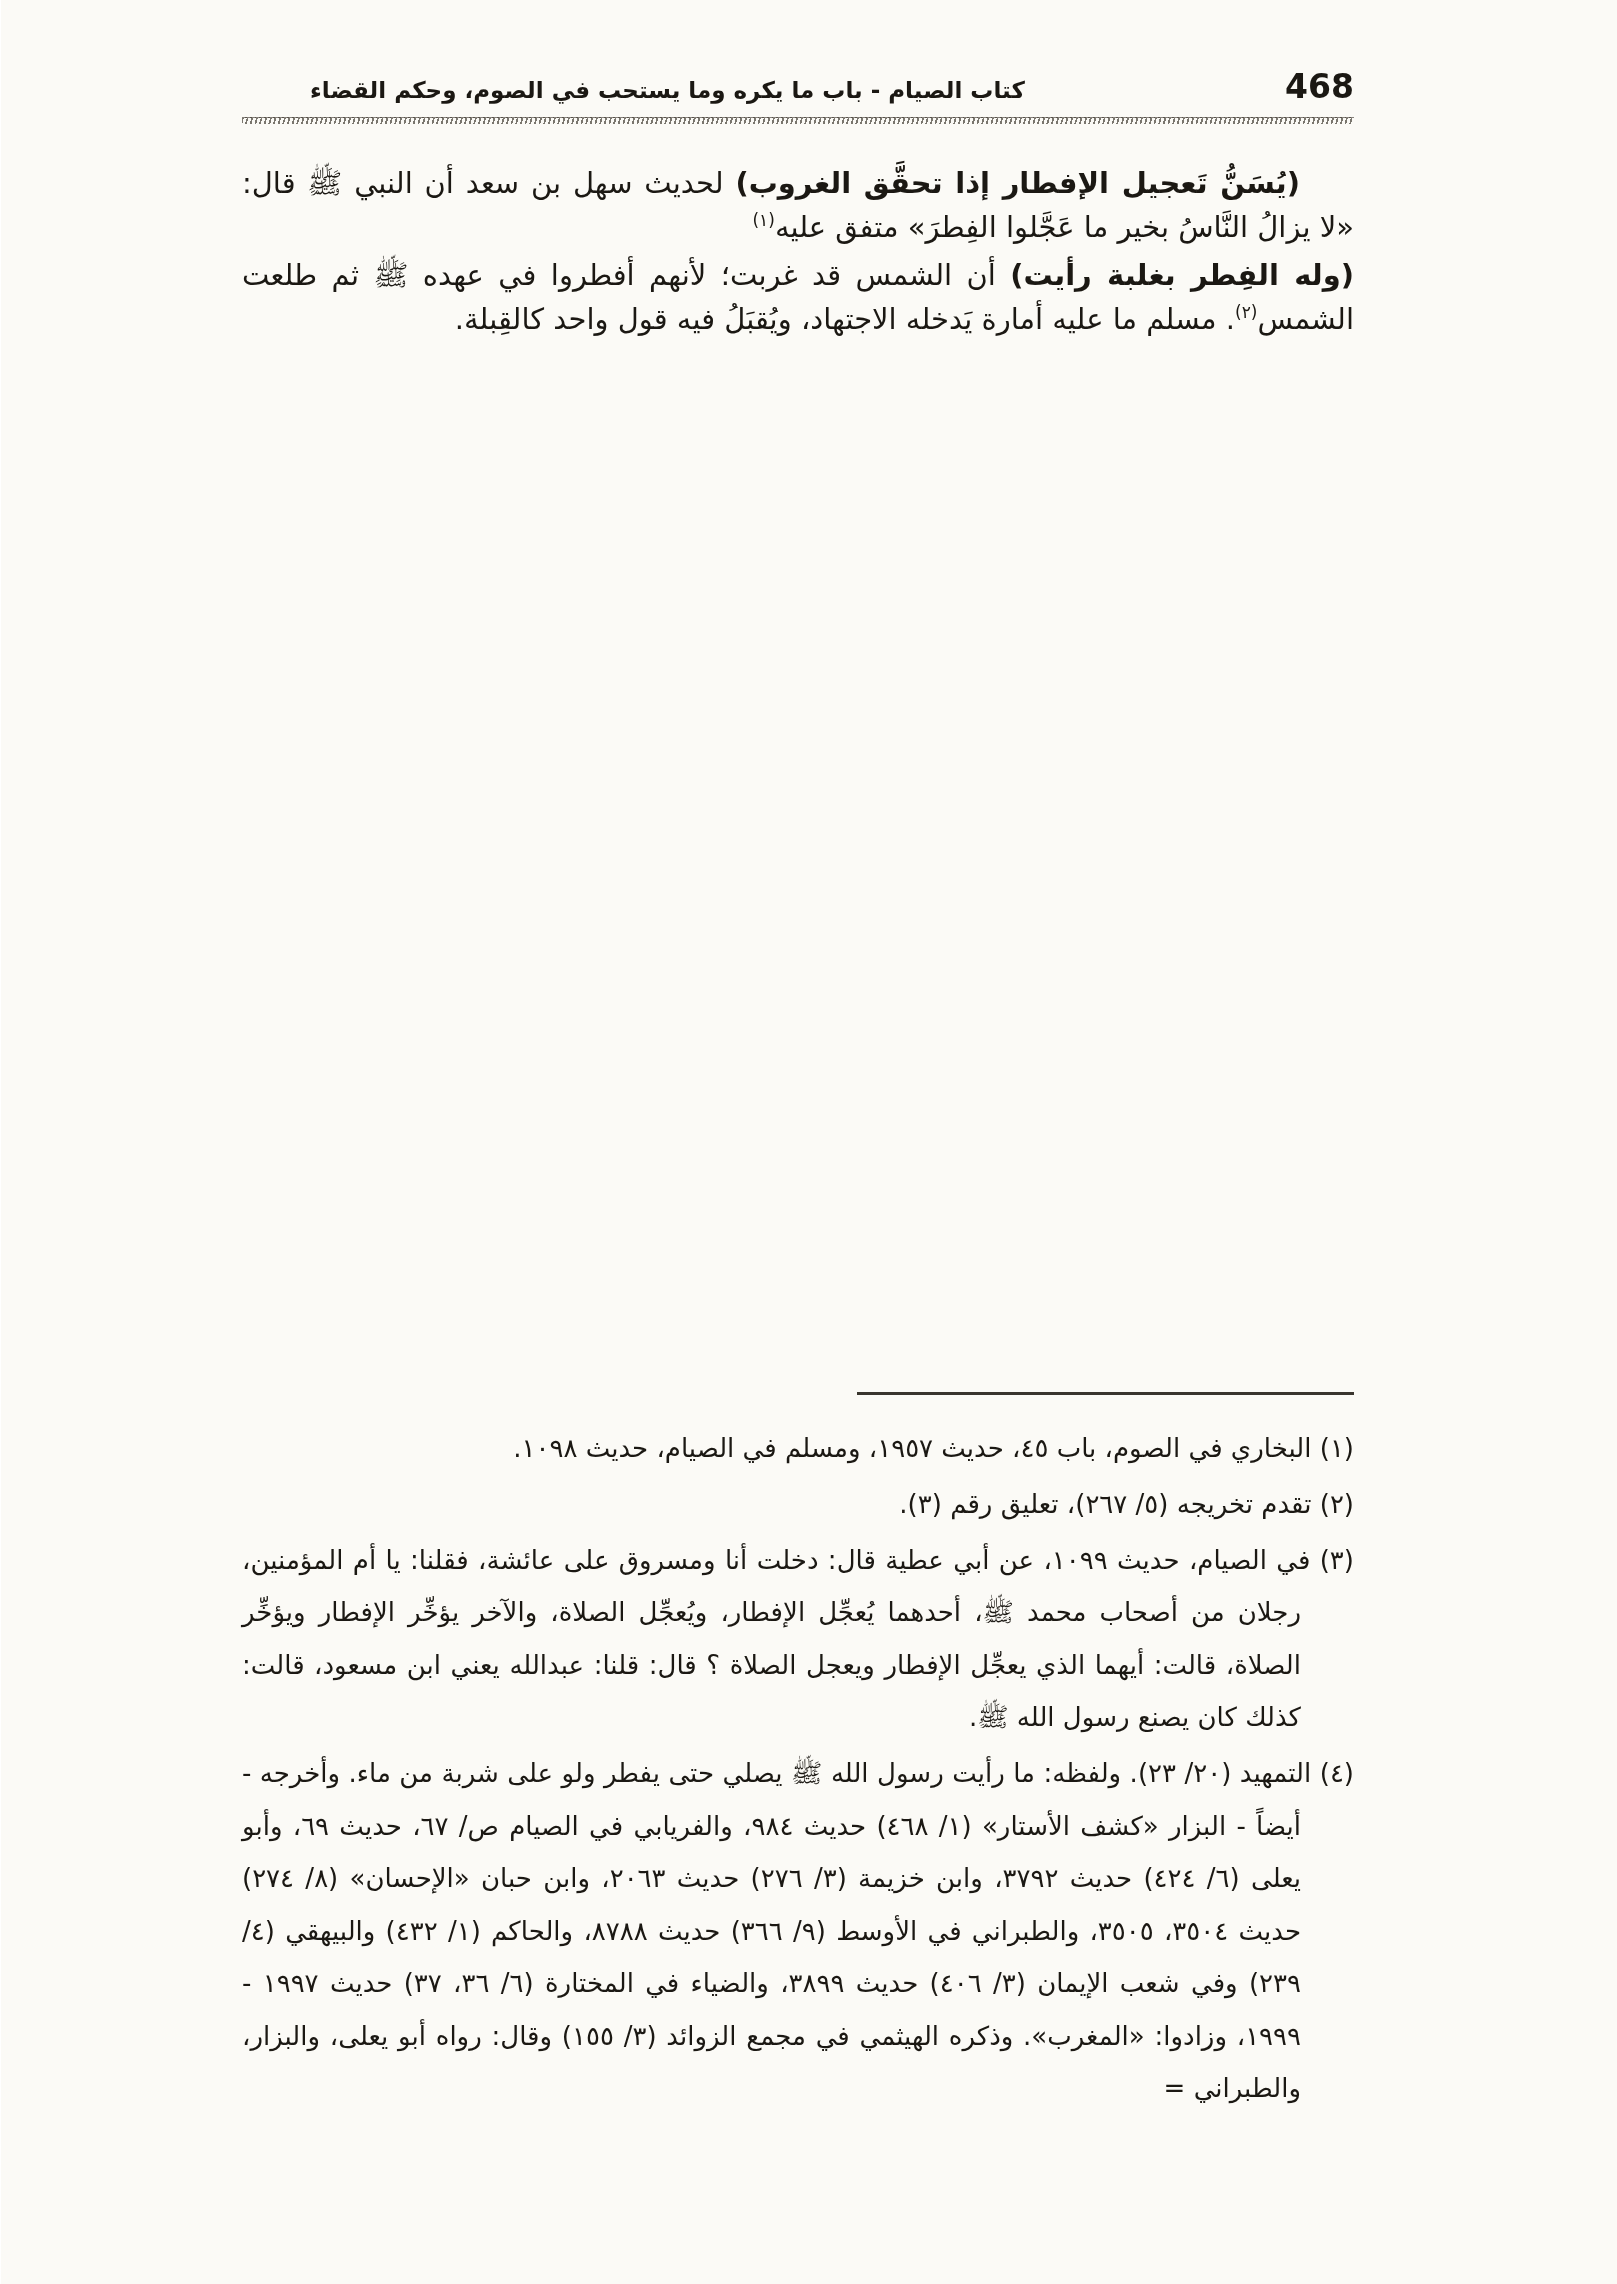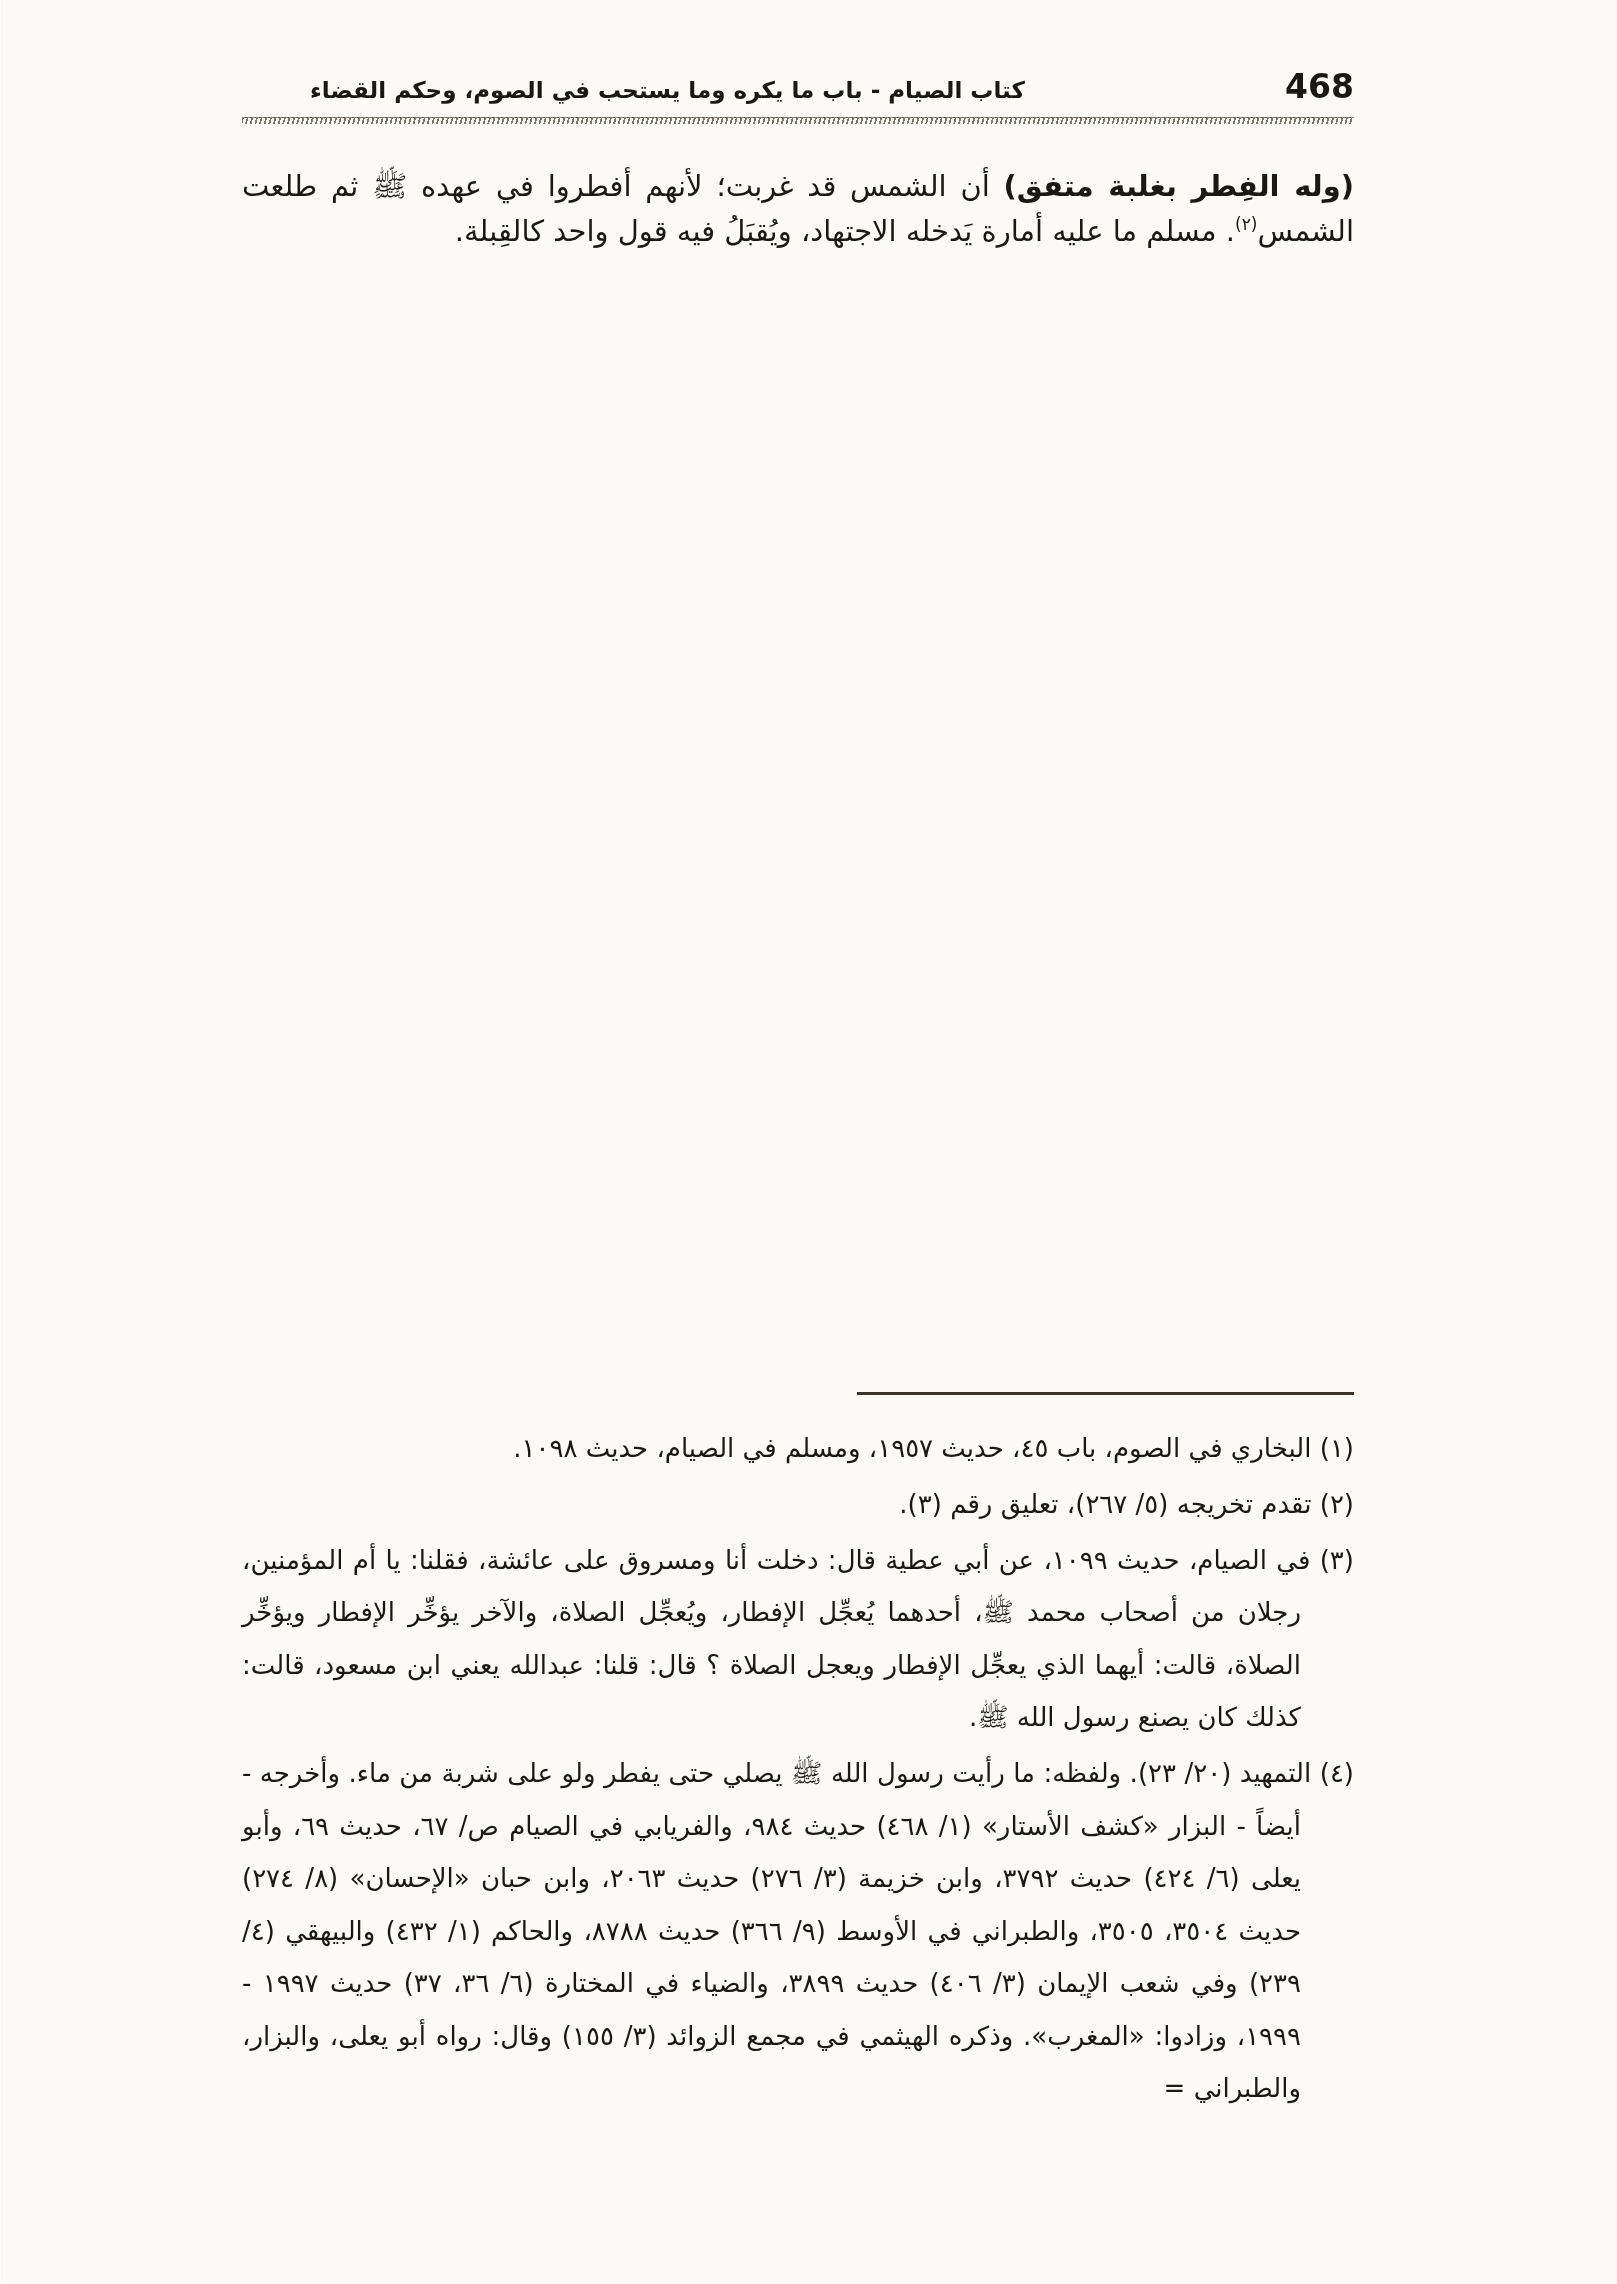--- a/index.html
+++ b/index.html
@@ -104,22 +104,23 @@
     <div class="running-head">
       <span class="page-number">468</span>
       <span class="head-title">كتاب الصيام - باب ما يكره وما يستحب في الصوم، وحكم القضاء</span>
     </div>
     <div class="head-rule"></div>
   </header>
 
 
   <main class="body-block">
 
+    <p class="para indent para-1"><b class="matn">(يُسَنُّ تَعجيل الإفطار إذا تحقَّق الغروب)</b><span> لحديث سهل بن سعد أن النبي ﷺ قال: «لا يزالُ النَّاسُ بخير ما عَجَّلوا الفِطرَ» متفق عليه</span><sup class="fn-ref">(١)</sup></p>
 
-    <p class="para para-2"><b class="matn">(وله الفِطر بغلبة متفق)</b><span> أن الشمس قد غربت؛ لأنهم أفطروا في عهده ﷺ ثم طلعت الشمس</span><sup class="fn-ref">(٢)</sup><span>. مسلم ما عليه أمارة يَدخله الاجتهاد، ويُقبَلُ فيه قول واحد كالقِبلة.</span></p>
+    <p class="para para-2"><b class="matn">(وله الفِطر بغلبة رأيت)</b><span> أن الشمس قد غربت؛ لأنهم أفطروا في عهده ﷺ ثم طلعت الشمس</span><sup class="fn-ref">(٢)</sup><span>. مسلم ما عليه أمارة يَدخله الاجتهاد، ويُقبَلُ فيه قول واحد كالقِبلة.</span></p>
 
 
   </main>
 
   <div class="flex-spacer"></div>
 
   <div class="footnote-sep"></div>
 
   <section class="footnotes">
 

